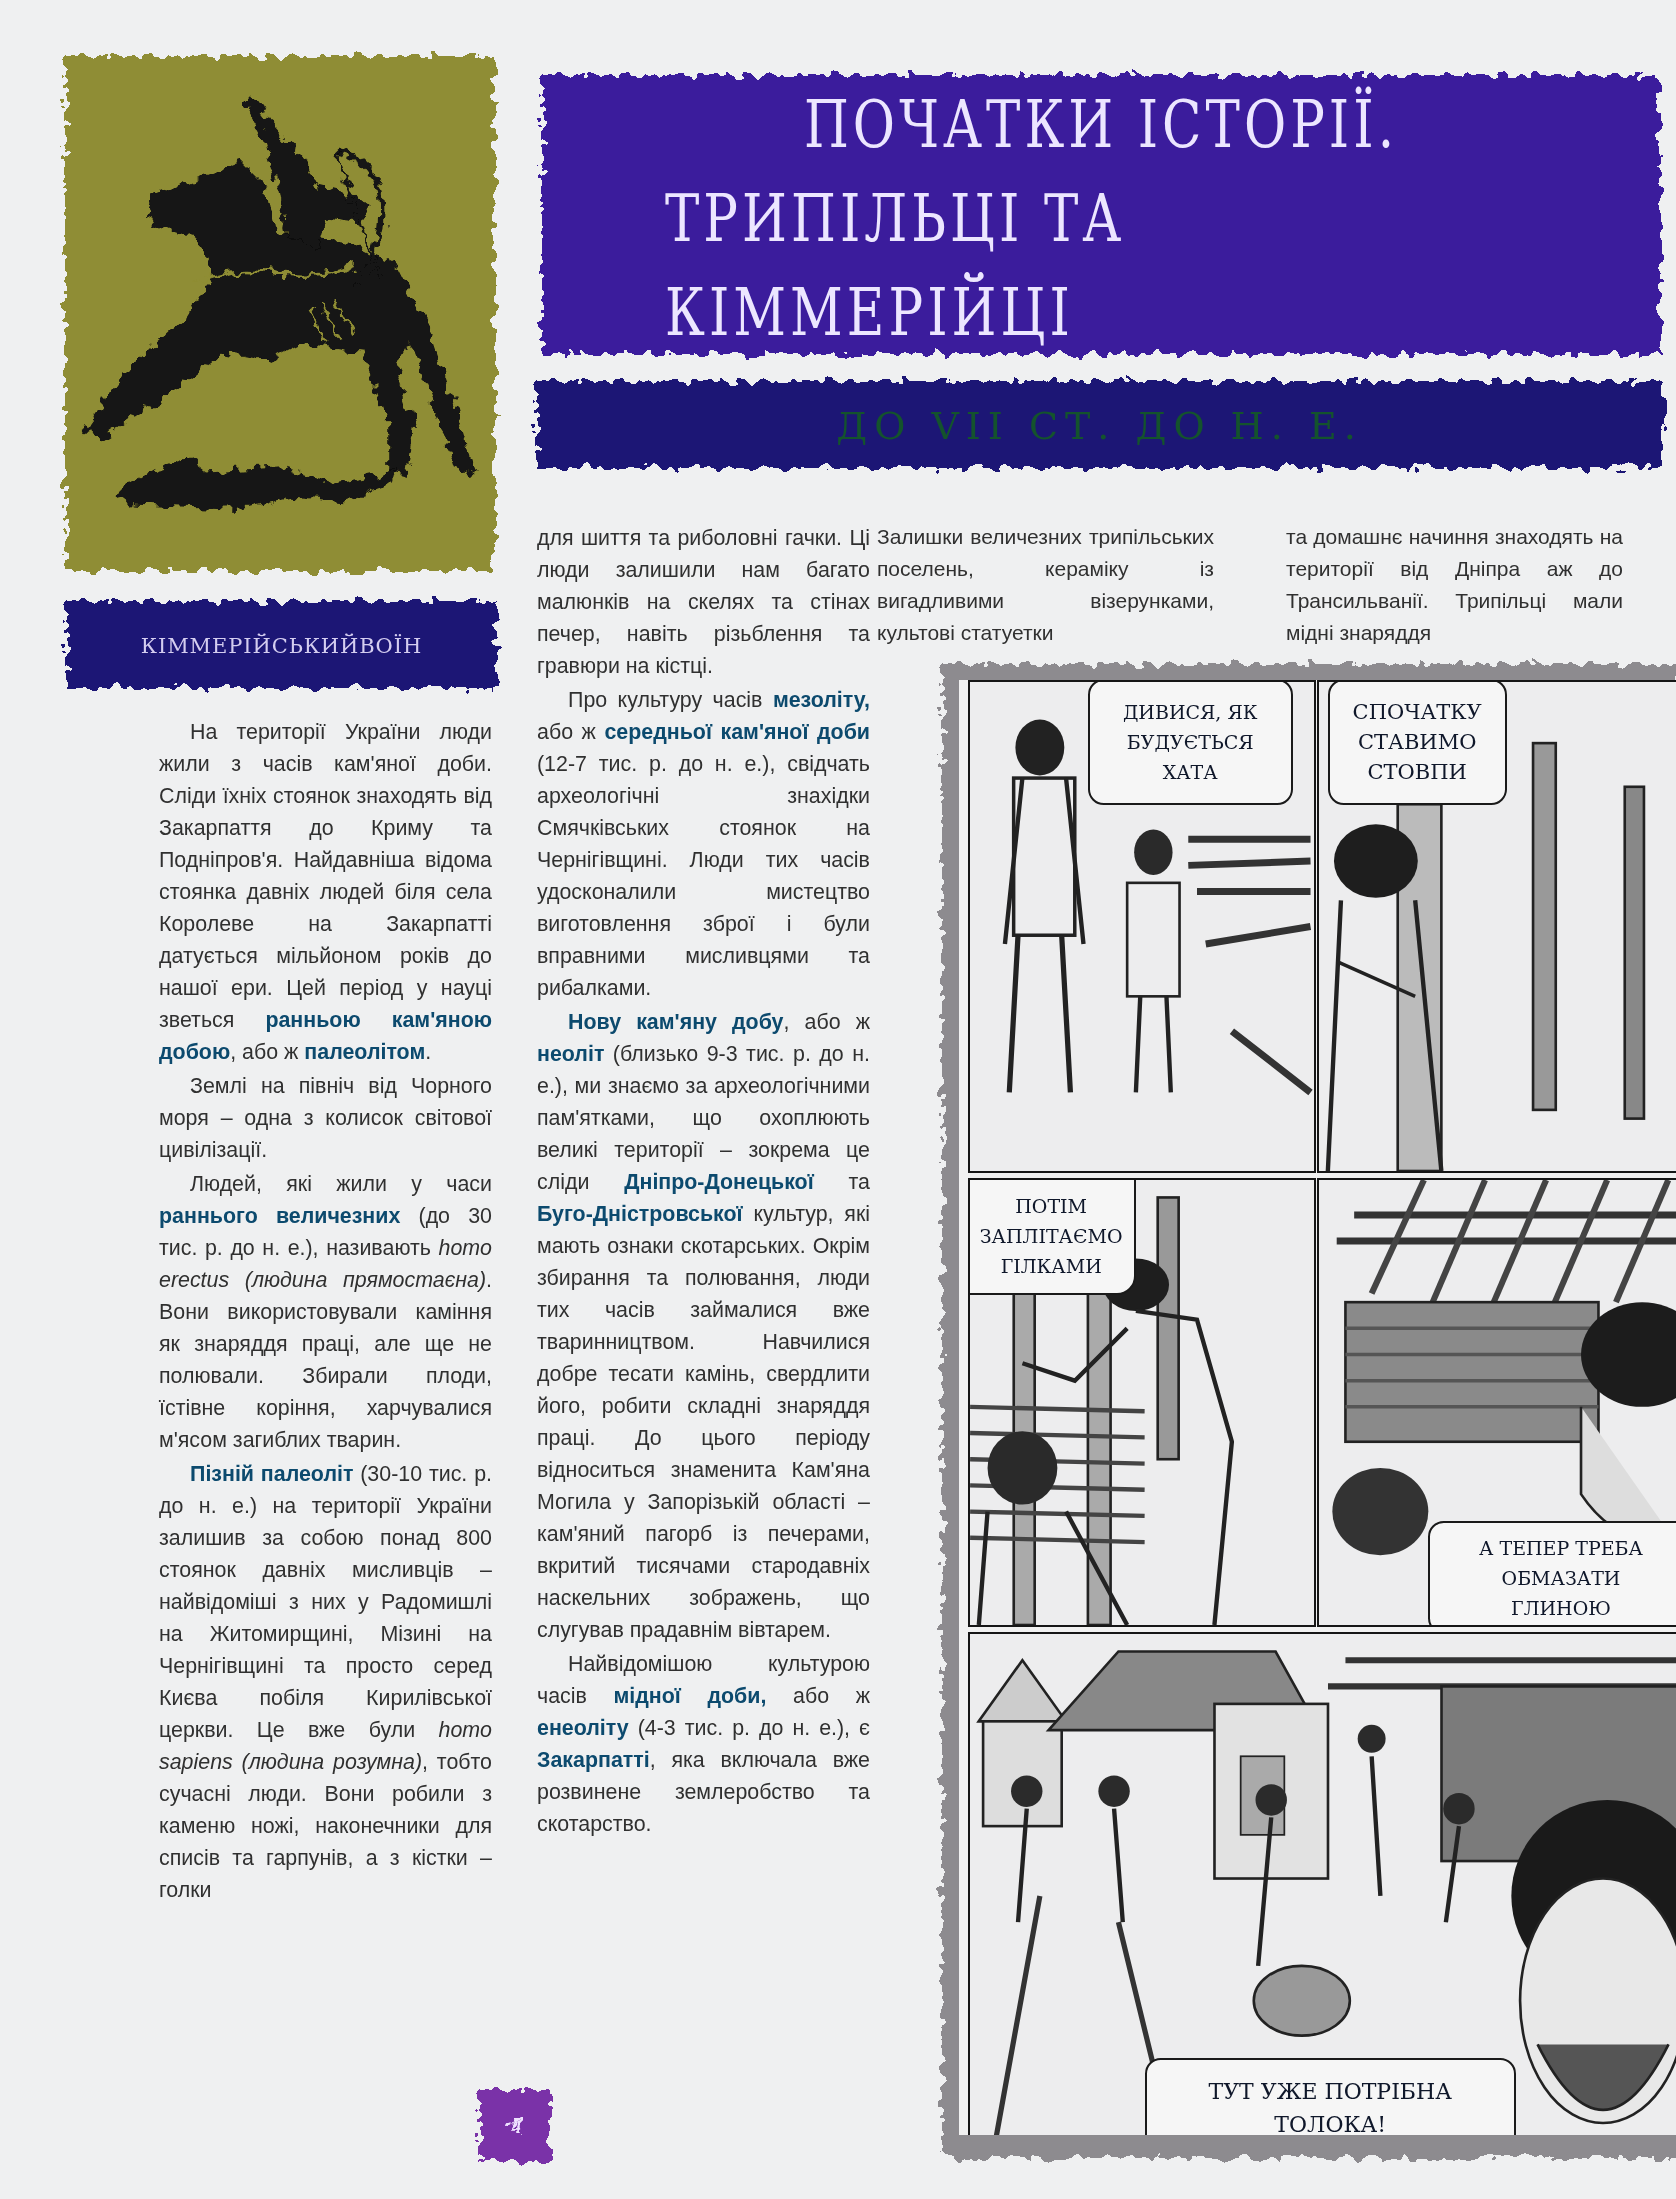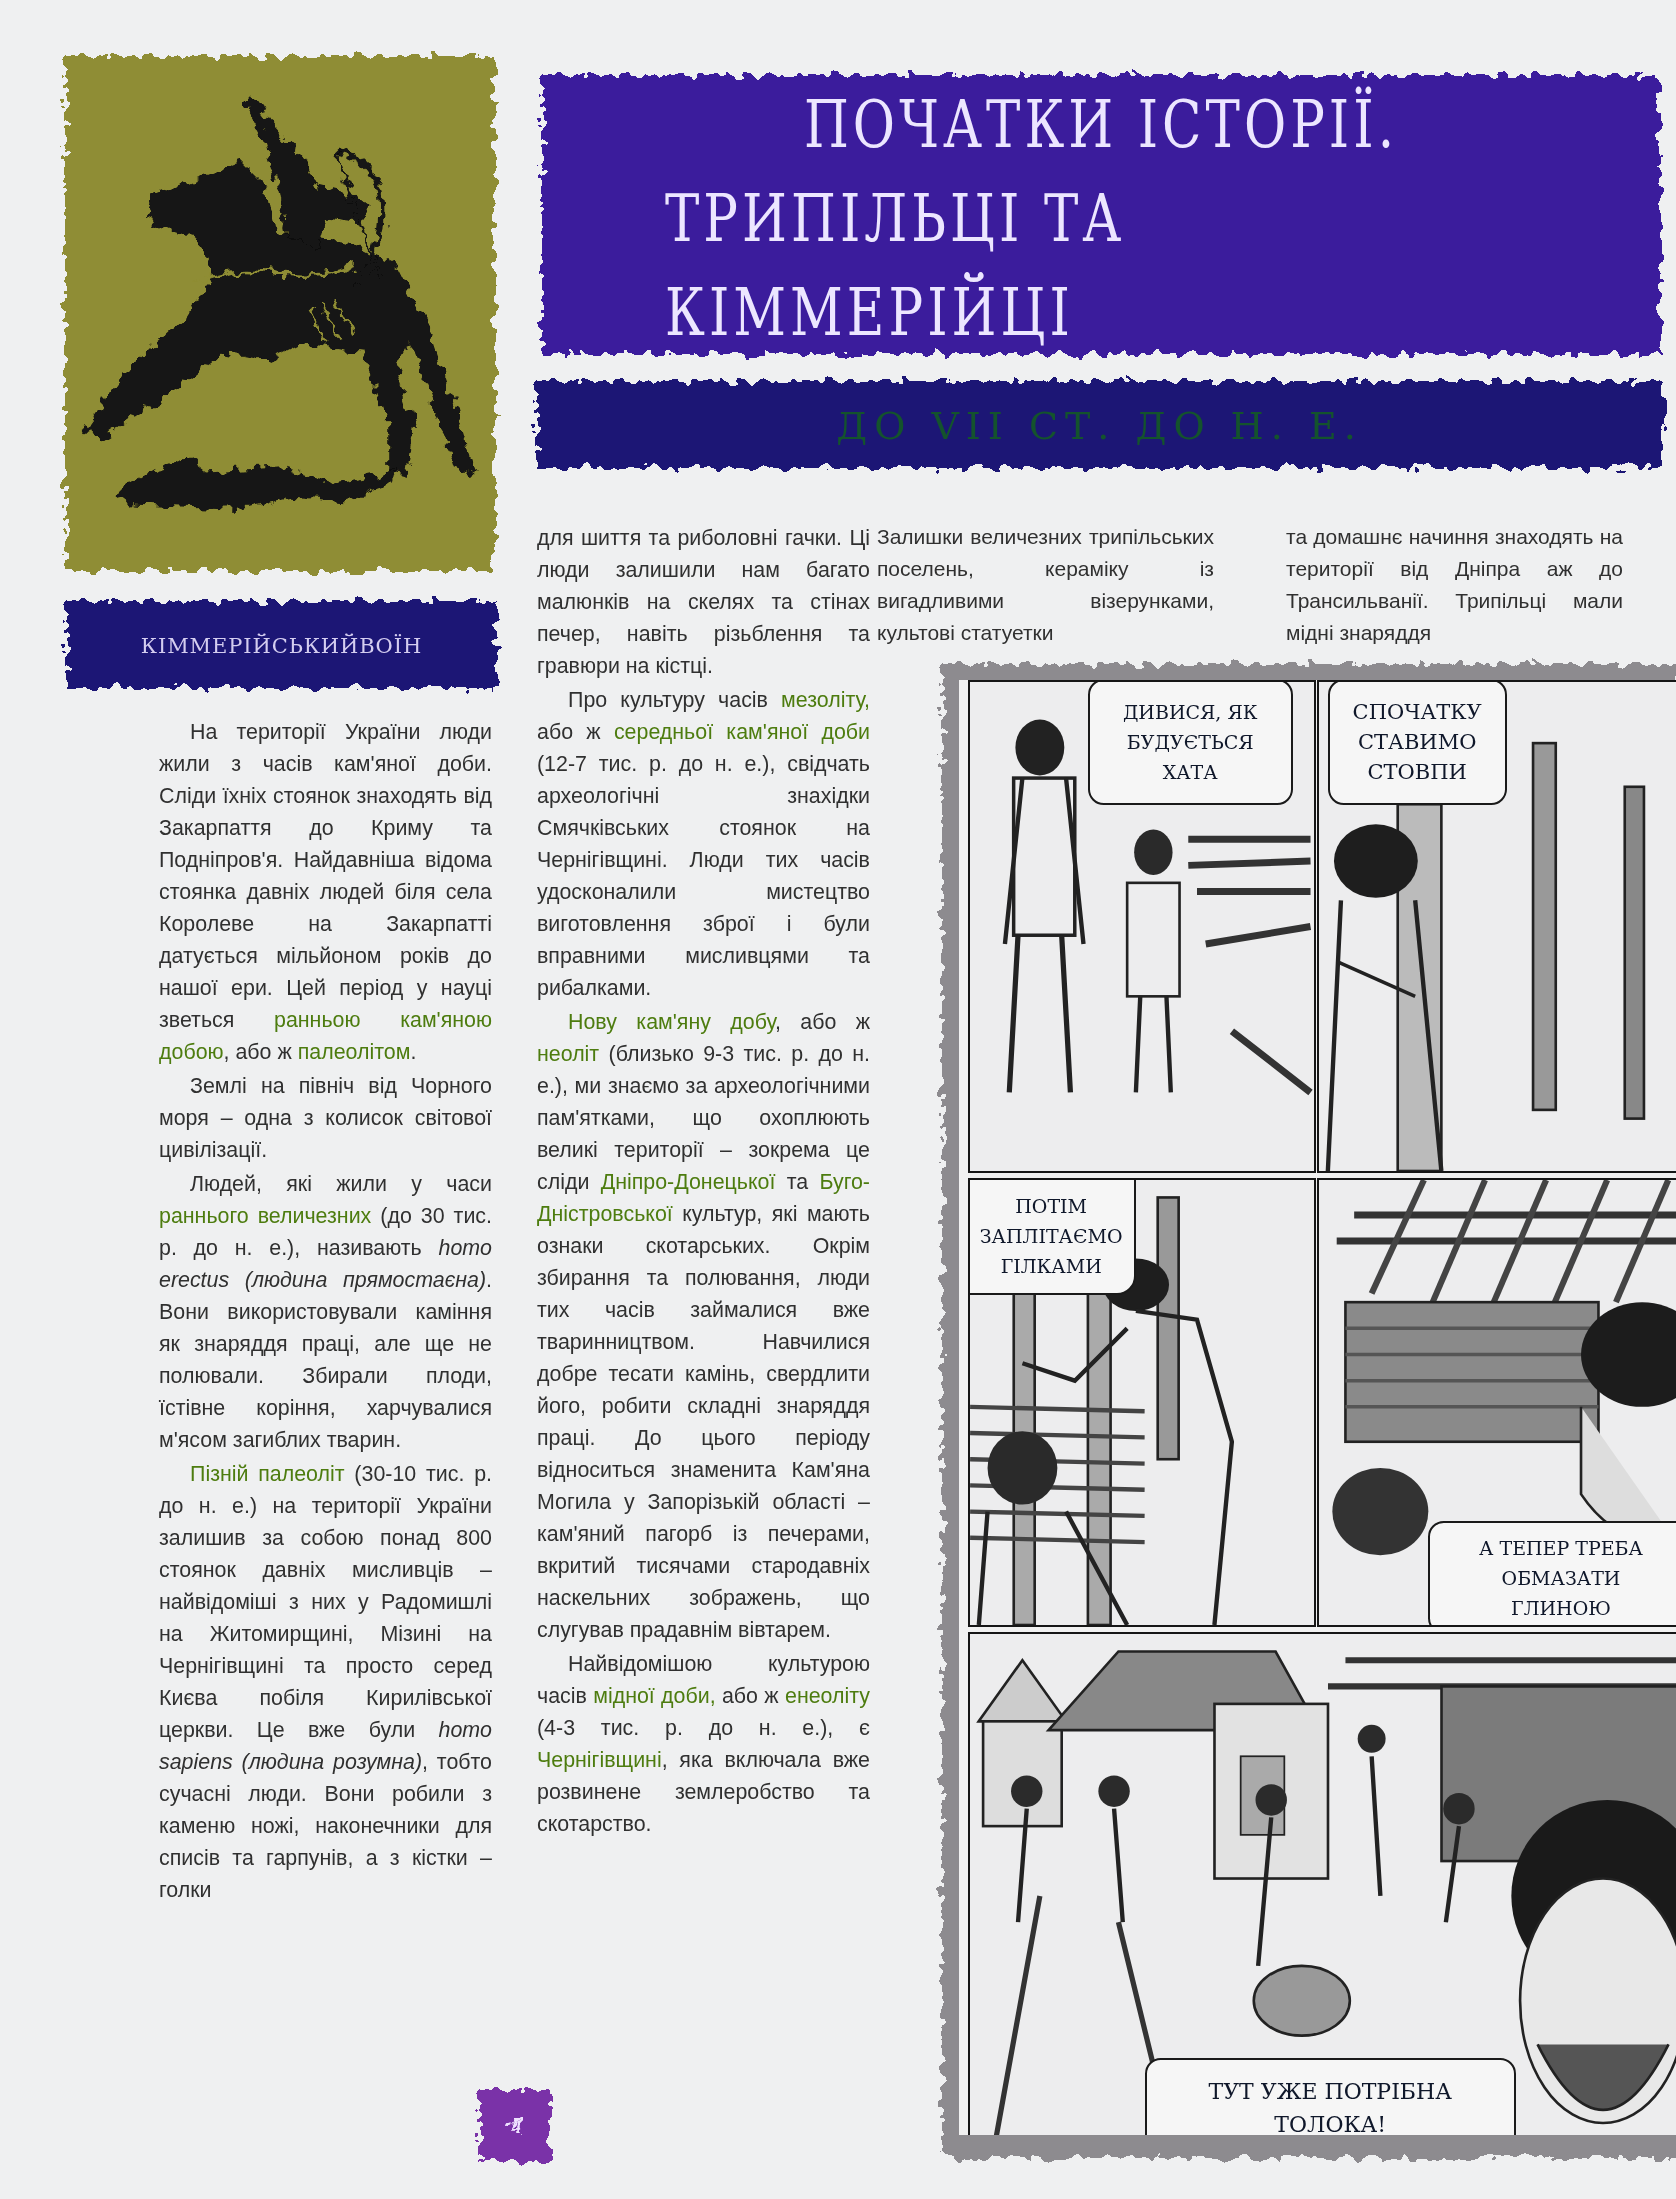--- a/index.html
+++ b/index.html
@@ -50,21 +50,21 @@
     color: #14532d; font-family: "DejaVu Serif", serif; font-size: 38px;
     text-transform: uppercase; letter-spacing: 7px;
   }
   
   .col {
     position: absolute; font-size: 21.4px; line-height: 32px; text-align: justify;
     color: #303030;
   }
   .col p { margin: 2px; text-indent: 1.45em; }
   .col p.noindent { text-indent: 0; }
-  .col b { font-weight: normal; color: #4d7c0f; }
+  .col b { font-weight: bold; color: #0c4a6e; }
   .col i { font-style: italic; }
   .col1 { left: 157px; top: 714px; width: 337px; }
   .col2 { left: 535px; top: 520px; width: 337px; }
   .col3 { left: 875px; top: 519px; width: 341px; font-size: 21px; line-height: 32px; }
   .col4 { left: 1284px; top: 519px; width: 341px; font-size: 21px; line-height: 32px; }
   
   .comic-frame {
     position: absolute; left: 942px; top: 664px; width: 735px; height: 1494px;
     background: #8d8b8f;
   }
@@ -137,21 +137,21 @@
   <p><span>На території України люди жили з часів кам'яної доби. Сліди їхніх стоянок знаходять від Закарпаття до Криму та Подніпров'я. Найдавніша відома стоянка давніх людей біля села Королеве на Закарпатті датується мільйоном років до нашої ери. Цей період у науці зветься </span><b>ранньою кам'яною добою</b><span>, або ж </span><b>палеолітом</b><span>.</span></p>
   <p><span>Землі на північ від Чорного моря – одна з колисок світової цивілізації.</span></p>
   <p><span>Людей, які жили у часи </span><b>раннього величезних</b><span> (до 30 тис. р. до н. е.), називають </span><i>homo erectus (людина прямостаєна)</i><span>. Вони використовували каміння як знаряддя праці, але ще не полювали. Збирали плоди, їстівне коріння, харчувалися м'ясом загиблих тварин.</span></p>
   <p><b>Пізній палеоліт</b><span> (30-10 тис. р. до н. е.) на території України залишив за собою понад 800 стоянок давніх мисливців – найвідоміші з них у Радомишлі на Житомирщині, Мізині на Чернігівщині та просто серед Києва побіля Кирилівської церкви. Це вже були </span><i>homo sapiens (людина розумна)</i><span>, тобто сучасні люди. Вони робили з каменю ножі, наконечники для списів та гарпунів, а з кістки – голки</span></p>
 </div>
 
 <div class="col col2">
   <p class="noindent"><span>для шиття та риболовні гачки. Ці люди залишили нам багато малюнків на скелях та стінах печер, навіть різьблення та гравюри на кістці.</span></p>
   <p><span>Про культуру часів </span><b>мезоліту,</b><span> або ж </span><b>середньої кам'яної доби</b><span> (12-7 тис. р. до н. е.), свідчать археологічні знахідки Смячківських стоянок на Чернігівщині. Люди тих часів удосконалили мистецтво виготовлення зброї і були вправними мисливцями та рибалками.</span></p>
   <p><b>Нову кам'яну добу</b><span>, або ж </span><b>неоліт</b><span> (близько 9-3 тис. р. до н. е.), ми знаємо за археологічними пам'ятками, що охоплюють великі території – зокрема це сліди </span><b>Дніпро-Донецької</b><span> та </span><b>Буго-Дністровської</b><span> культур, які мають ознаки скотарських. Окрім збирання та полювання, люди тих часів займалися вже тваринництвом. Навчилися добре тесати камінь, свердлити його, робити складні знаряддя праці. До цього періоду відноситься знаменита Кам'яна Могила у Запорізькій області – кам'яний пагорб із печерами, вкритий тисячами стародавніх наскельних зображень, що слугував прадавнім вівтарем.</span></p>
-  <p><span>Найвідомішою культурою часів </span><b>мідної доби,</b><span> або ж </span><b>енеоліту</b><span> (4-3 тис. р. до н. е.), є </span><b>Чернігівщині</b><span>, яка включала вже розвинене землеробство та скотарство.</span></p>
+  <p><span>Найвідомішою культурою часів </span><b>мідної доби,</b><span> або ж </span><b>енеоліту</b><span> (4-3 тис. р. до н. е.), є </span><b>Закарпатті</b><span>, яка включала вже розвинене землеробство та скотарство.</span></p>
 </div>
 
 <div class="col col3">
   <p class="noindent"><span>Залишки величезних трипільських поселень, кераміку із вигадливими візерунками, культові статуетки</span></p>
 </div>
 <div class="col col4">
   <p class="noindent"><span>та домашнє начиння знаходять на території від Дніпра аж до Трансильванії. Трипільці мали мідні знаряддя</span></p>
 </div>
 
 <div class="comic-frame ragged"></div>

